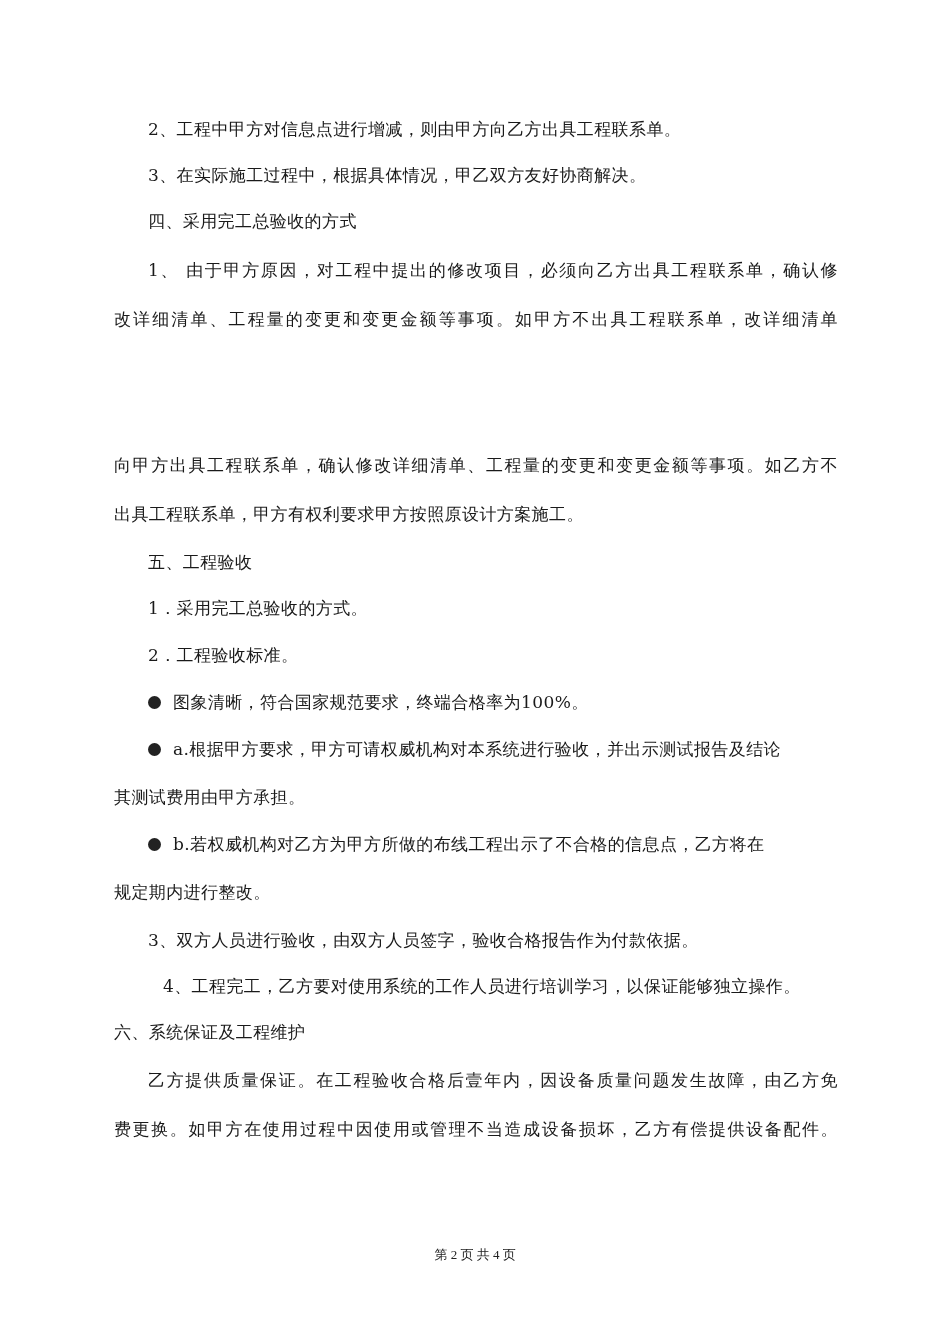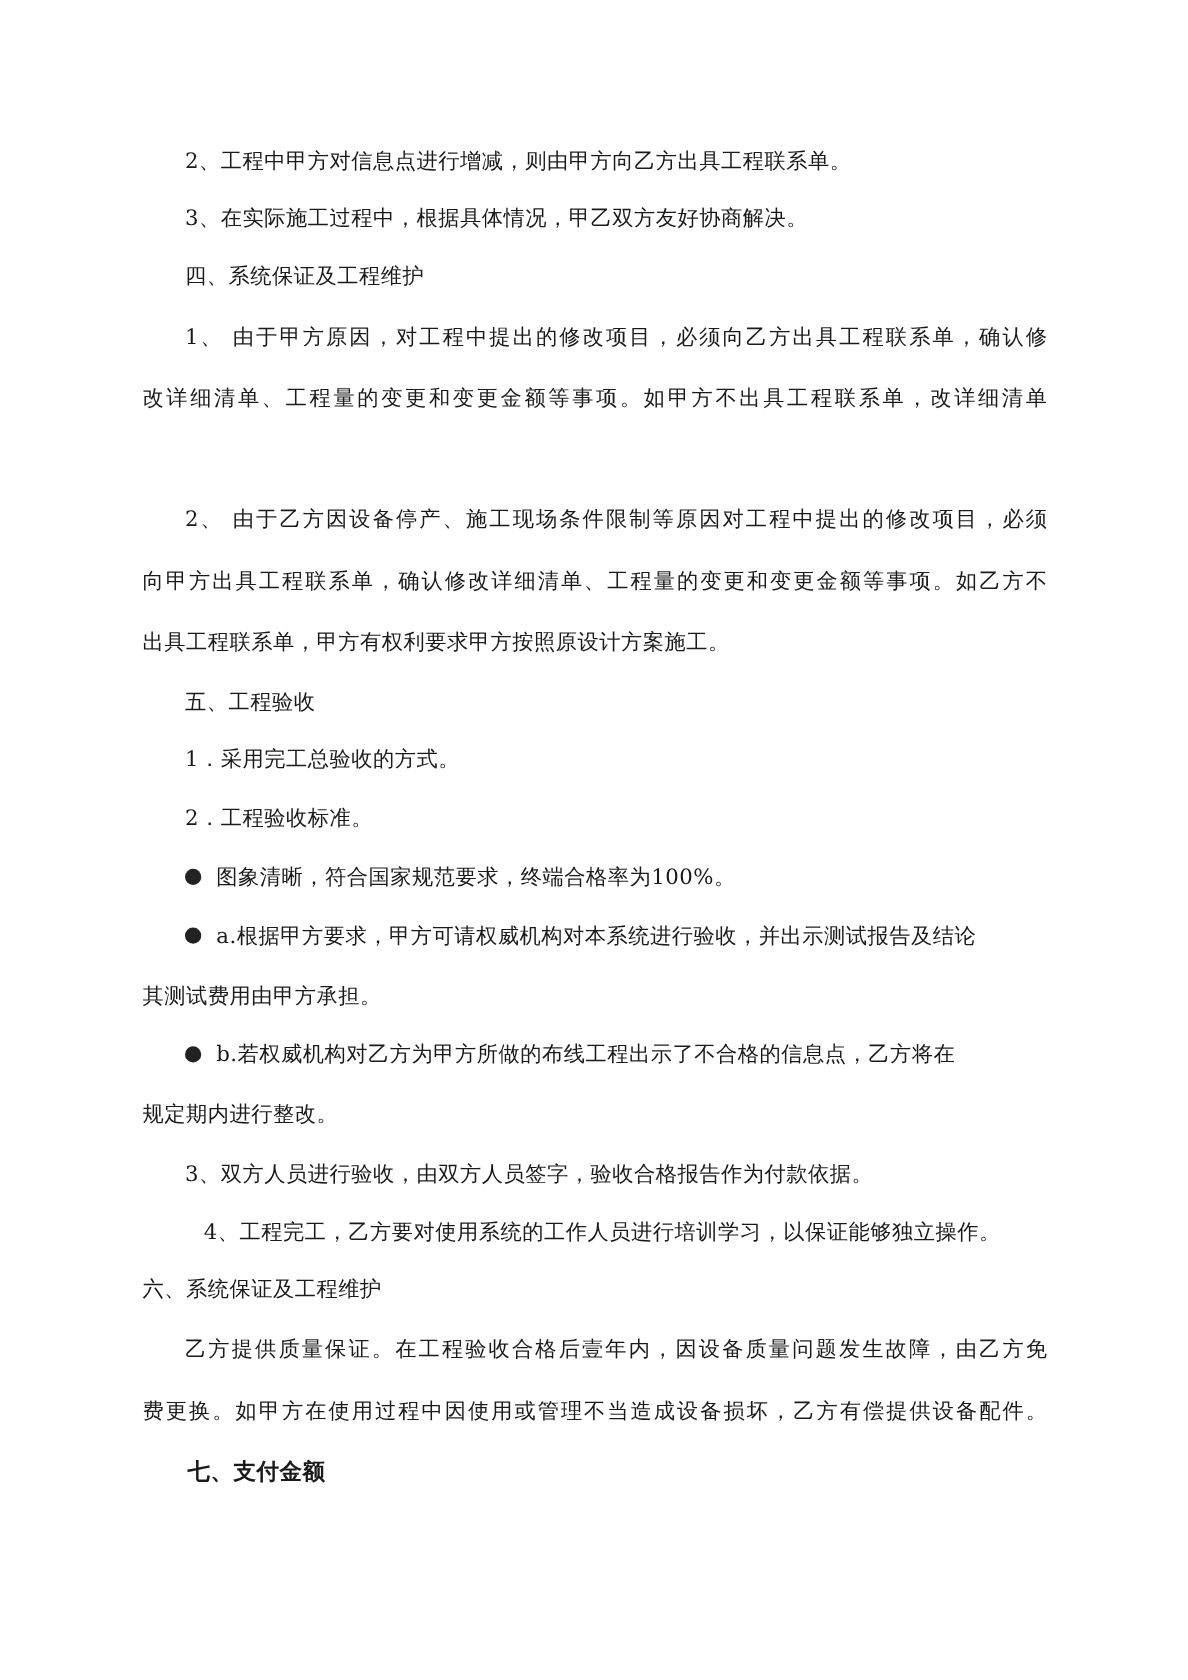--- a/index.html
+++ b/index.html
@@ -65,26 +65,25 @@
       color: #222;
     }
   </style>
 </head>
 <body>
 
 <div class="page">
 
   <div class="line indent" style="top:117px;">2、工程中甲方对信息点进行增减，则由甲方向乙方出具工程联系单。</div>
   <div class="line indent" style="top:163px;">3、在实际施工过程中，根据具体情况，甲乙双方友好协商解决。</div>
-  <div class="line indent" style="top:209px;">四、系统保证及工程维护</div>
+  <div class="line indent" style="top:209px;">四、采用完工总验收的方式</div>
 
   <div class="line indent justify-line" style="top:258px;">1、 由于甲方原因，对工程中提出的修改项目，必须向乙方出具工程联系单，确认修</div>
   <div class="line justify-line" style="top:307px;">改详细清单、工程量的变更和变更金额等事项。如甲方不出具工程联系单，改详细清单</div>
 
-  <div class="line indent justify-line" style="top:404px;">2、 由于乙方因设备停产、施工现场条件限制等原因对工程中提出的修改项目，必须</div>
   <div class="line" style="top:502px;">出具工程联系单，甲方有权利要求甲方按照原设计方案施工。</div>
   <div class="line justify-line" style="top:453px;">向甲方出具工程联系单，确认修改详细清单、工程量的变更和变更金额等事项。如乙方不</div>
 
   <div class="line indent" style="top:550px;">五、工程验收</div>
   <div class="line indent" style="top:596px;">1．采用完工总验收的方式。</div>
   <div class="line indent" style="top:643px;">2．工程验收标准。</div>
 
   <div class="line indent" style="top:690px;">
     <span class="bullet"></span><span>图象清晰，符合国家规范要求，终端合格率为100%。</span>
   </div>
@@ -100,15 +99,15 @@
   <div class="line" style="top:880px;">规定期内进行整改。</div>
 
   <div class="line indent" style="top:928px;">3、双方人员进行验收，由双方人员签字，验收合格报告作为付款依据。</div>
   <div class="line indent" style="top:974px;margin-left:15px;">4、工程完工，乙方要对使用系统的工作人员进行培训学习，以保证能够独立操作。</div>
 
   <div class="line indent justify-line" style="top:1068px;">乙方提供质量保证。在工程验收合格后壹年内，因设备质量问题发生故障，由乙方免</div>
 
   <div class="line" style="top:1020px;">六、系统保证及工程维护</div>
   <div class="line justify-line" style="top:1117px;">费更换。如甲方在使用过程中因使用或管理不当造成设备损坏，乙方有偿提供设备配件。</div>
 
-  <div class="line bold" style="top:1166px;">七、支付金额</div>
 
+  <div class="footer">第 2 页 共 4 页</div>
 </div>
 
 </body></html>

